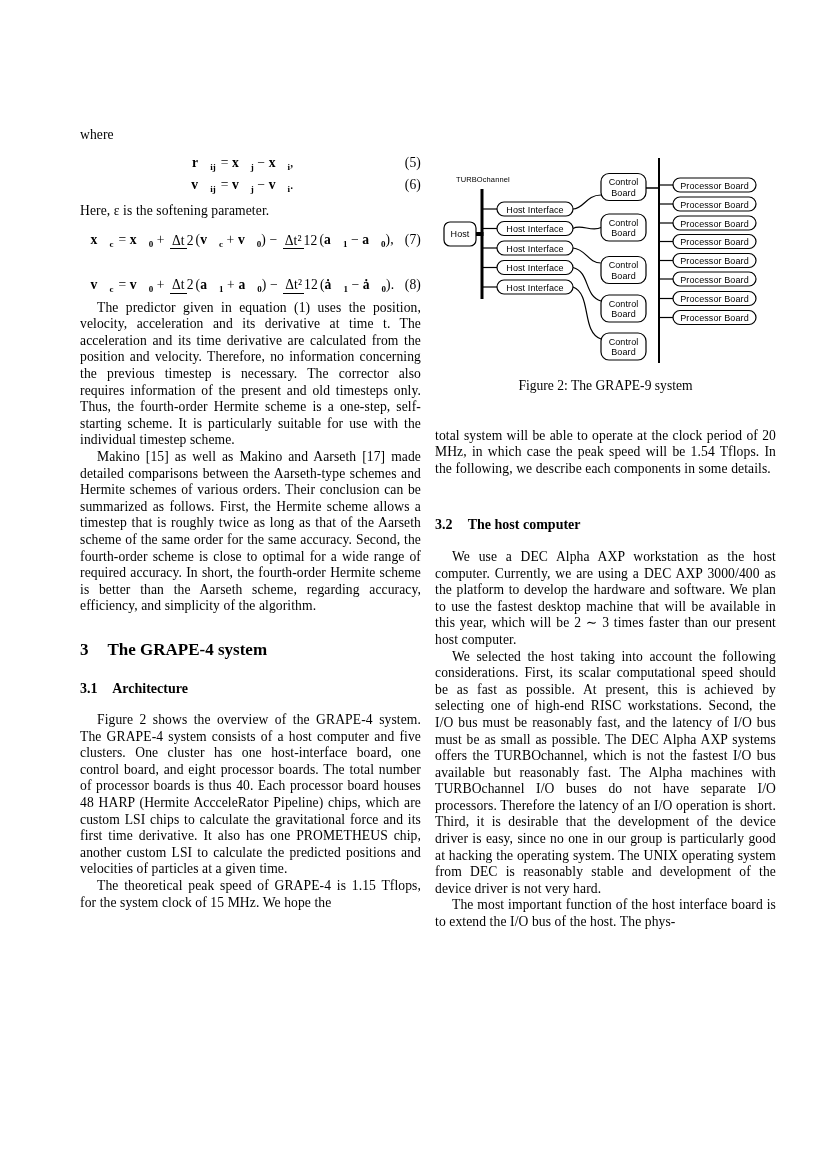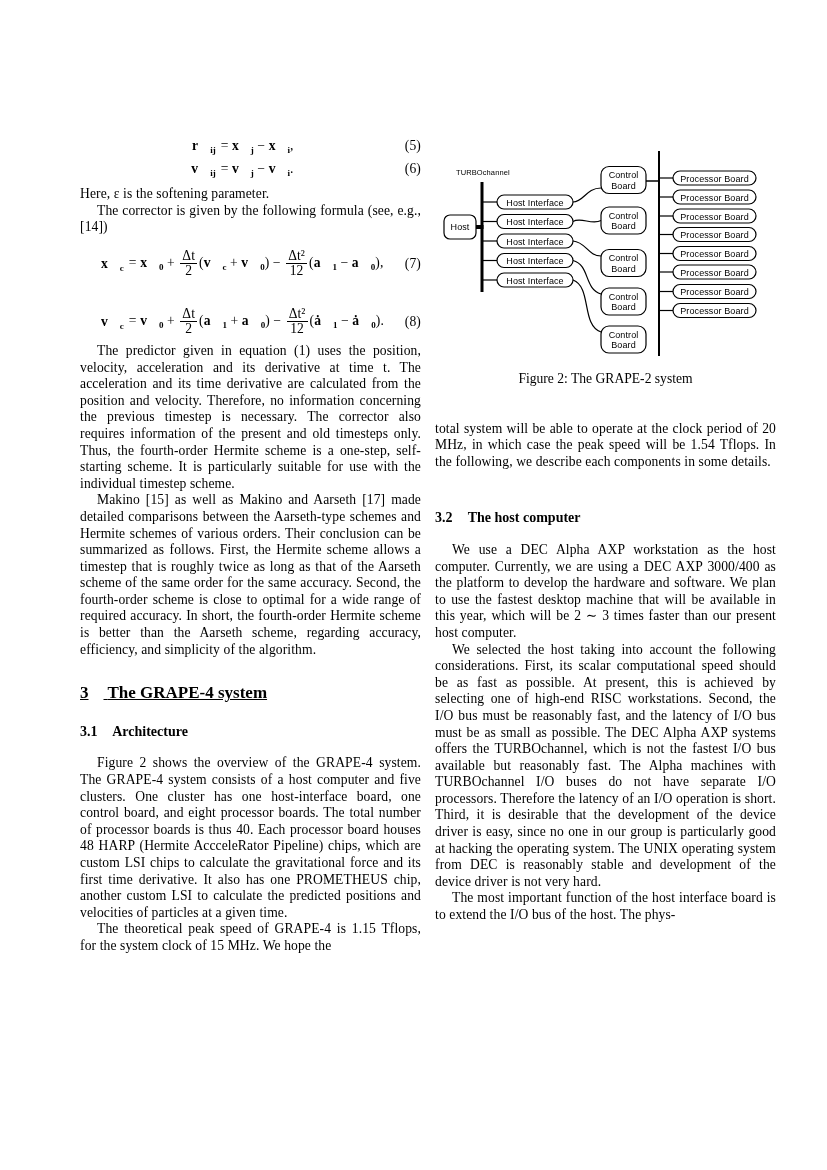--- a/index.html
+++ b/index.html
@@ -5,74 +5,74 @@
   html, body { margin:0; padding:0; }
   body {
     width:827px; height:1170px; background:#ffffff; position:relative;
     font-family:"Liberation Serif","DejaVu Serif",serif; color:#000;
   }
   .col {
     position:absolute; width:341px; font-size:13.6px; line-height:16.6px;
     text-align:justify; letter-spacing:0.1px;
   }
   #col-left  { left:80px;  top:127px; }
-  #col-right { left:435px; top:150px; }
+  #col-right { left:435px; top:157px; }
   p { margin:0; }
   p.ind { text-indent:17px; }
 
   
   .eqgrid {
     display:grid; grid-template-columns:1fr auto auto 1fr auto;
     align-items:center; margin:11px 0 9px;
   }
   .eqgrid.tall { row-gap:28px; margin:13px 0 6px; }
   .eqgrid.flat { row-gap:6px; }
   .eqgrid .lhs { text-align:right; }
   .eqgrid .rhs { text-align:left; padding-left:5px; white-space:nowrap; }
   .eqgrid .num { text-align:right; }
   sub { font-size:9px; vertical-align:-3px; line-height:0; letter-spacing:0;padding-left:12px; }
   .bv { font-weight:bold; }
-  .frac { display:inline-flex; flex-direction:column; text-align:center;
+  .frac { display:inline-flex; flex-direction:row; text-align:center;
           vertical-align:middle; margin:0 2px; line-height:14.5px; }
   .fn { border-bottom:1px solid #000; padding:0 2px; }
   .fd { }
 
   
-  .sec { font-size:17px; font-weight:bold; margin:27px 0 0; letter-spacing:0; text-align:left;text-decoration:underline; }
+  .sec { font-size:17px; font-weight:bold; margin:27px 0 0; letter-spacing:0; text-align:left; }
   .sec .sn { margin-right:15px; }
   .subsec { font-size:14px; font-weight:bold; margin:22px 0 15px; letter-spacing:0; text-align:left; }
   .subsec .sn { margin-right:12px; }
 
   
   #figure-wrap { width:340px; height:208px; position:relative; }
   #figure-wrap svg { display:block; }
   .figcap { text-align:center; margin:13px 0 33px; letter-spacing:0; }
   .svgtxt { font-family:"Liberation Sans","DejaVu Sans",sans-serif; fill:#000; }
 </style>
 </head>
 <body>
 
 <div class="col" id="col-left">
+  <p>where</p>
 
   <div class="eqgrid flat">
     <span></span>
     <span class="lhs"><span class="bv">r<sub>ij</sub></span></span>
     <span class="rhs"><span>=  </span><span class="bv">x<sub>j</sub></span><span> − </span><span class="bv">x<sub>i</sub></span><span>,</span></span>
     <span></span>
     <span class="num">(5)</span>
 
     <span></span>
     <span class="lhs"><span class="bv">v<sub>ij</sub></span></span>
     <span class="rhs"><span>=  </span><span class="bv">v<sub>j</sub></span><span> − </span><span class="bv">v<sub>i</sub></span><span>.</span></span>
     <span></span>
     <span class="num">(6)</span>
   </div>
 
   <p>Here, ε is the softening parameter.</p>
-  <p class="ind">The corrector is given by the following formula (see, e.g., [14])</p>
 
   <div class="eqgrid tall">
     <span></span>
     <span class="lhs"><span class="bv">x<sub>c</sub></span></span>
     <span class="rhs"><span>= </span><span class="bv">x<sub>0</sub></span><span> + </span><span class="frac">
           <span class="fn">Δt</span>
           <span class="fd">2</span>
         </span><span>(</span><span class="bv">v<sub>c</sub></span><span> + </span><span class="bv">v<sub>0</sub></span><span>) − </span><span class="frac">
           <span class="fn">Δt²</span>
           <span class="fd">12</span>
@@ -187,21 +187,21 @@
       <text x="279.5" y="107" class="svgtxt" font-size="9" text-anchor="middle">Processor Board</text>
       <rect x="238" y="115" width="83" height="14" rx="7" fill="#fff" stroke="#000" stroke-width="1.2"></rect>
       <text x="279.5" y="125.5" class="svgtxt" font-size="9" text-anchor="middle">Processor Board</text>
       <rect x="238" y="134.5" width="83" height="14" rx="7" fill="#fff" stroke="#000" stroke-width="1.2"></rect>
       <text x="279.5" y="145" class="svgtxt" font-size="9" text-anchor="middle">Processor Board</text>
       <rect x="238" y="153.5" width="83" height="14" rx="7" fill="#fff" stroke="#000" stroke-width="1.2"></rect>
       <text x="279.5" y="164" class="svgtxt" font-size="9" text-anchor="middle">Processor Board</text>
     </svg>
   </div>
 
-  <div class="figcap">Figure 2: The GRAPE-2 system</div>
+  <div class="figcap">Figure 2: The GRAPE-9 system</div>
 
   <p>total system will be able to operate at the clock period of 20 MHz, in which case the peak speed will be 1.54 Tflops. In the following, we describe each components in some details.</p>
 
   <div class="subsec" style="margin-top:40px;">
     <span class="sn">3.2</span>
     <span>The host computer</span>
   </div>
 
   <p class="ind">We use a DEC Alpha AXP workstation as the host computer. Currently, we are using a DEC AXP 3000/400 as the platform to develop the hardware and software. We plan to use the fastest desktop machine that will be available in this year, which will be 2 ∼ 3 times faster than our present host computer.</p>
   <p class="ind">We selected the host taking into account the following considerations. First, its scalar computational speed should be as fast as possible. At present, this is achieved by selecting one of high-end RISC workstations. Second, the I/O bus must be reasonably fast, and the latency of I/O bus must be as small as possible. The DEC Alpha AXP systems offers the TURBOchannel, which is not the fastest I/O bus available but reasonably fast. The Alpha machines with TURBOchannel I/O buses do not have separate I/O processors. Therefore the latency of an I/O operation is short. Third, it is desirable that the development of the device driver is easy, since no one in our group is particularly good at hacking the operating system. The UNIX operating system from DEC is reasonably stable and development of the device driver is not very hard.</p>

